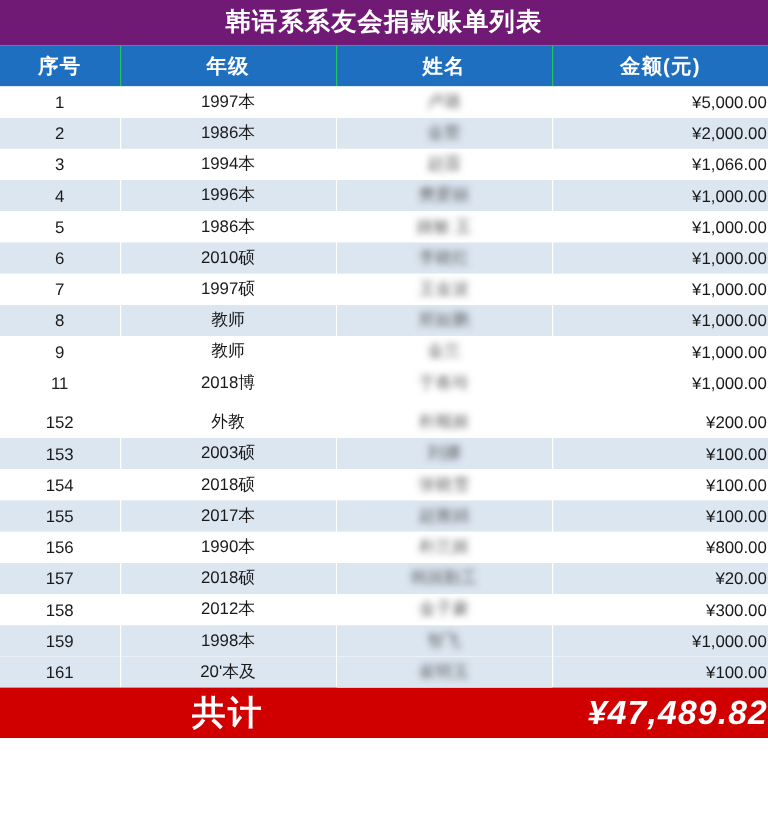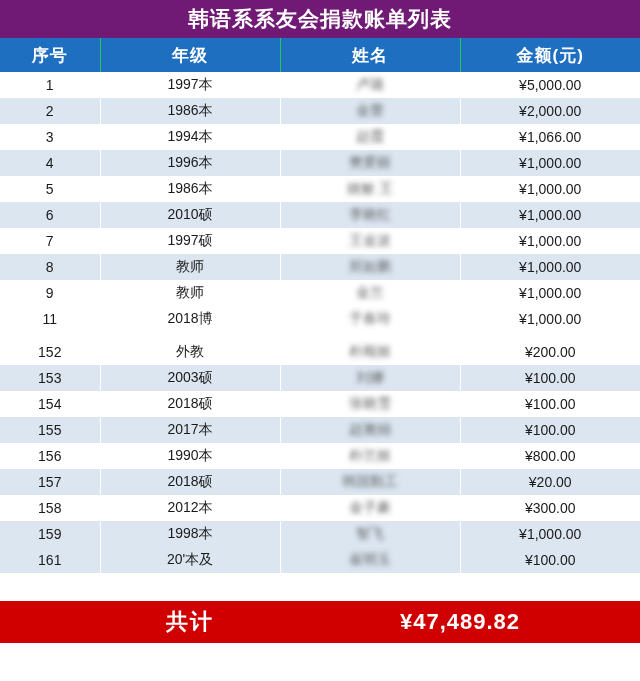--- a/index.html
+++ b/index.html
@@ -55,53 +55,53 @@
     height: 24px;
     text-align: center;
     border-right: 1px solid #ffffff;
     white-space: nowrap;
     overflow: hidden;
   }
   tbody td:last-child { border-right: none; }
   tbody tr.odd td { background: #ffffff; }
   tbody tr.even td { background: #DCE6F1; }
   td.amount {
-    text-align: center;
+    text-align: right;
   }
   td.name {
     color: transparent;
     text-shadow: 0 0 5px rgba(70,70,70,0.85);
     position: relative;
   }
   .gap-row td {
     background: #ffffff;
     height: 7px;
     padding: 0;
     border: none;
   }
   .total-bar {
     background: #D00000;
     color: #ffffff;
     height: 42px;
     display: flex;
     align-items: center;
-    font-size: 22px;
+    font-size: 28px;
     font-weight: bold;
-    margin-top: 28px;
   }
   .total-spacer { width: 100px; }
   .total-label {
     width: 180px;
     text-align: center;
     letter-spacing: 2px;
   }
   .total-value {
     width: 360px;
-    text-align: center;
+    text-align: right;
     letter-spacing: 1px;
+    font-style: italic;
   }
   .bottom-pad {
     flex: 1;
     background: #ffffff;
   }
 </style>
 </head>
 <body>
 
 <div class="sheet">

